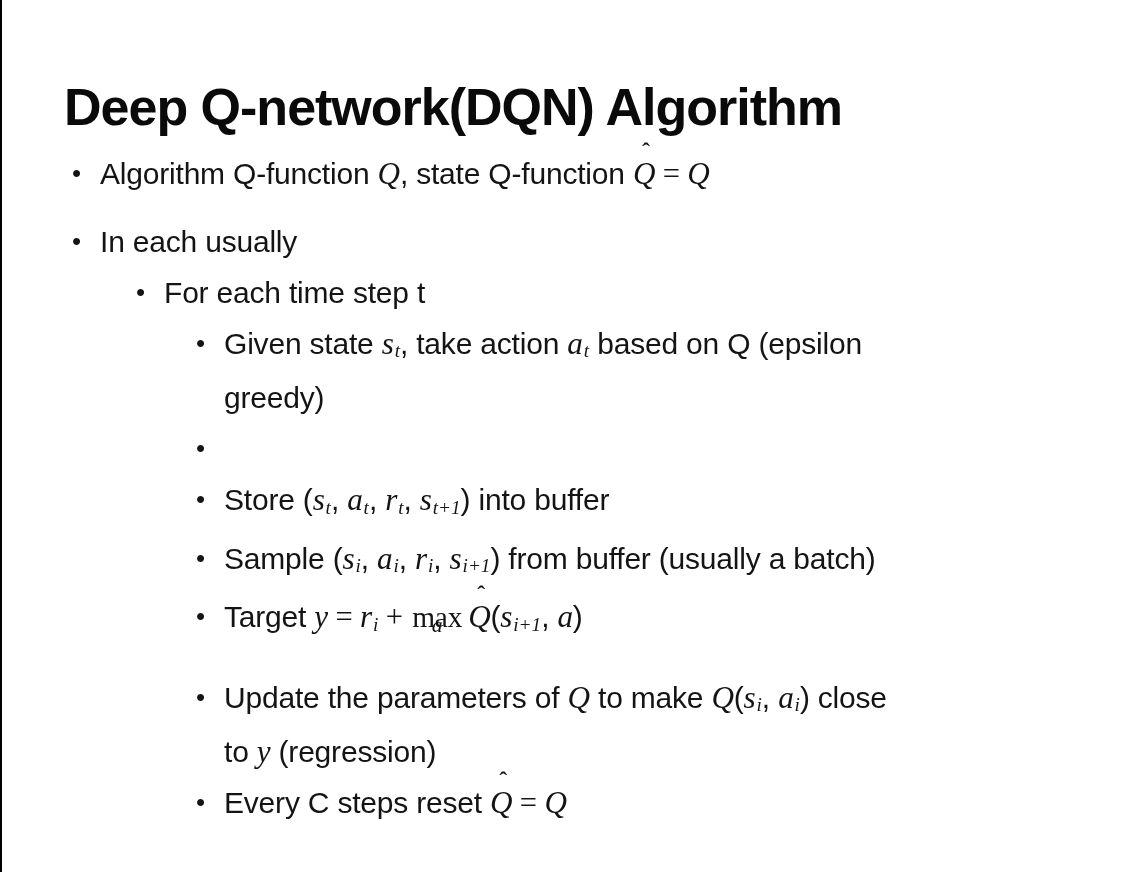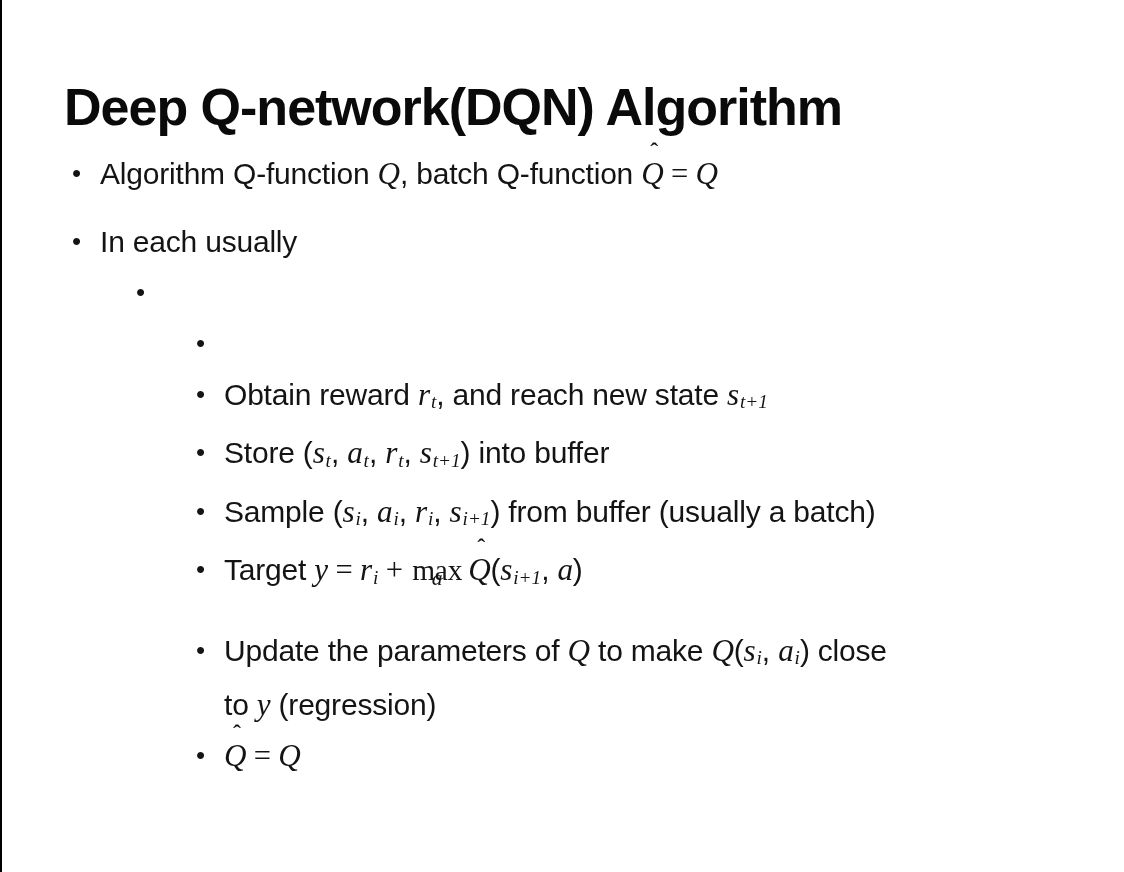--- a/index.html
+++ b/index.html
@@ -97,50 +97,51 @@
   .row.has-under{padding-bottom:22px;}
 </style>
 </head>
 <body>
 
 <div class="slide">
   <h1 class="title">Deep Q-network(DQN) Algorithm</h1>
   <div class="bullets">
       <div class="row lvl-1 first-gap">
         <span class="bullet">•</span>
-        <div class="btext"><span class="txt">Algorithm Q-function </span><span class="mvar">Q</span><span class="txt">, batch Q-function </span><span class="hatwrap"><span class="hatmark">ˆ</span><span class="mvar">Q</span></span><span class="mop"> = </span><span class="mvar">Q</span></div>
+        <div class="btext"><span class="txt">Algorithm Q-function </span><span class="mvar">Q</span><span class="txt">, state Q-function </span><span class="hatwrap"><span class="hatmark">ˆ</span><span class="mvar">Q</span></span><span class="mop"> = </span><span class="mvar">Q</span></div>
       </div>
       <div class="row lvl-1">
         <span class="bullet">•</span>
         <div class="btext"><span class="txt">In each usually</span></div>
       </div>
       <div class="row lvl-2">
         <span class="bullet">•</span>
+        <div class="btext"><span class="txt">For each time step t</span></div>
       </div>
       <div class="row lvl-3">
         <span class="bullet">•</span>
+        <div class="btext"><span class="txt">Given state </span><span class="mvar">s</span><span class="msub">t</span><span class="txt">, take action </span><span class="mvar">a</span><span class="msub">t</span><span class="txt"> based on Q (epsilon</span><br><span class="txt">greedy)</span></div>
       </div>
       <div class="row lvl-3">
         <span class="bullet">•</span>
-        <div class="btext"><span class="txt">Obtain reward </span><span class="mvar">r</span><span class="msub">t</span><span class="txt">, and reach new state </span><span class="mvar">s</span><span class="msub">t+1</span></div>
       </div>
       <div class="row lvl-3">
         <span class="bullet">•</span>
         <div class="btext"><span class="txt">Store (</span><span class="mvar">s</span><span class="msub">t</span><span class="txt">, </span><span class="mvar">a</span><span class="msub">t</span><span class="txt">, </span><span class="mvar">r</span><span class="msub">t</span><span class="txt">, </span><span class="mvar">s</span><span class="msub">t+1</span><span class="txt">) into buffer</span></div>
       </div>
       <div class="row lvl-3">
         <span class="bullet">•</span>
         <div class="btext"><span class="txt">Sample (</span><span class="mvar">s</span><span class="msub">i</span><span class="txt">, </span><span class="mvar">a</span><span class="msub">i</span><span class="txt">, </span><span class="mvar">r</span><span class="msub">i</span><span class="txt">, </span><span class="mvar">s</span><span class="msub">i+1</span><span class="txt">) from buffer (usually a batch)</span></div>
       </div>
       <div class="row lvl-3 has-under">
         <span class="bullet">•</span>
         <div class="btext"><span class="txt">Target </span><span class="mvar">y</span><span class="mop"> = </span><span class="mvar">r</span><span class="msub">i</span><span class="mop"> + </span><span class="maxwrap"><span class="maxword">max</span><span class="maxunder">a</span></span><span class="hatwrap"><span class="hatmark">ˆ</span><span class="mvar">Q</span></span><span class="txt">(</span><span class="mvar">s</span><span class="msub">i+1</span><span class="txt">, </span><span class="mvar">a</span><span class="txt">)</span></div>
       </div>
       <div class="row lvl-3">
         <span class="bullet">•</span>
         <div class="btext"><span class="txt">Update the parameters of </span><span class="mvar">Q</span><span class="txt"> to make </span><span class="mvar">Q</span><span class="txt">(</span><span class="mvar">s</span><span class="msub">i</span><span class="txt">, </span><span class="mvar">a</span><span class="msub">i</span><span class="txt">) close</span><br><span class="txt">to </span><span class="mvar">y</span><span class="txt"> (regression)</span></div>
       </div>
       <div class="row lvl-3">
         <span class="bullet">•</span>
-        <div class="btext"><span class="hatwrap"><span class="hatmark">ˆ</span><span class="mvar">Q</span></span><span class="mop"> = </span><span class="mvar">Q</span></div>
+        <div class="btext"><span class="txt">Every C steps reset </span><span class="hatwrap"><span class="hatmark">ˆ</span><span class="mvar">Q</span></span><span class="mop"> = </span><span class="mvar">Q</span></div>
       </div>
     </div>
 </div>
 
 </body></html>

